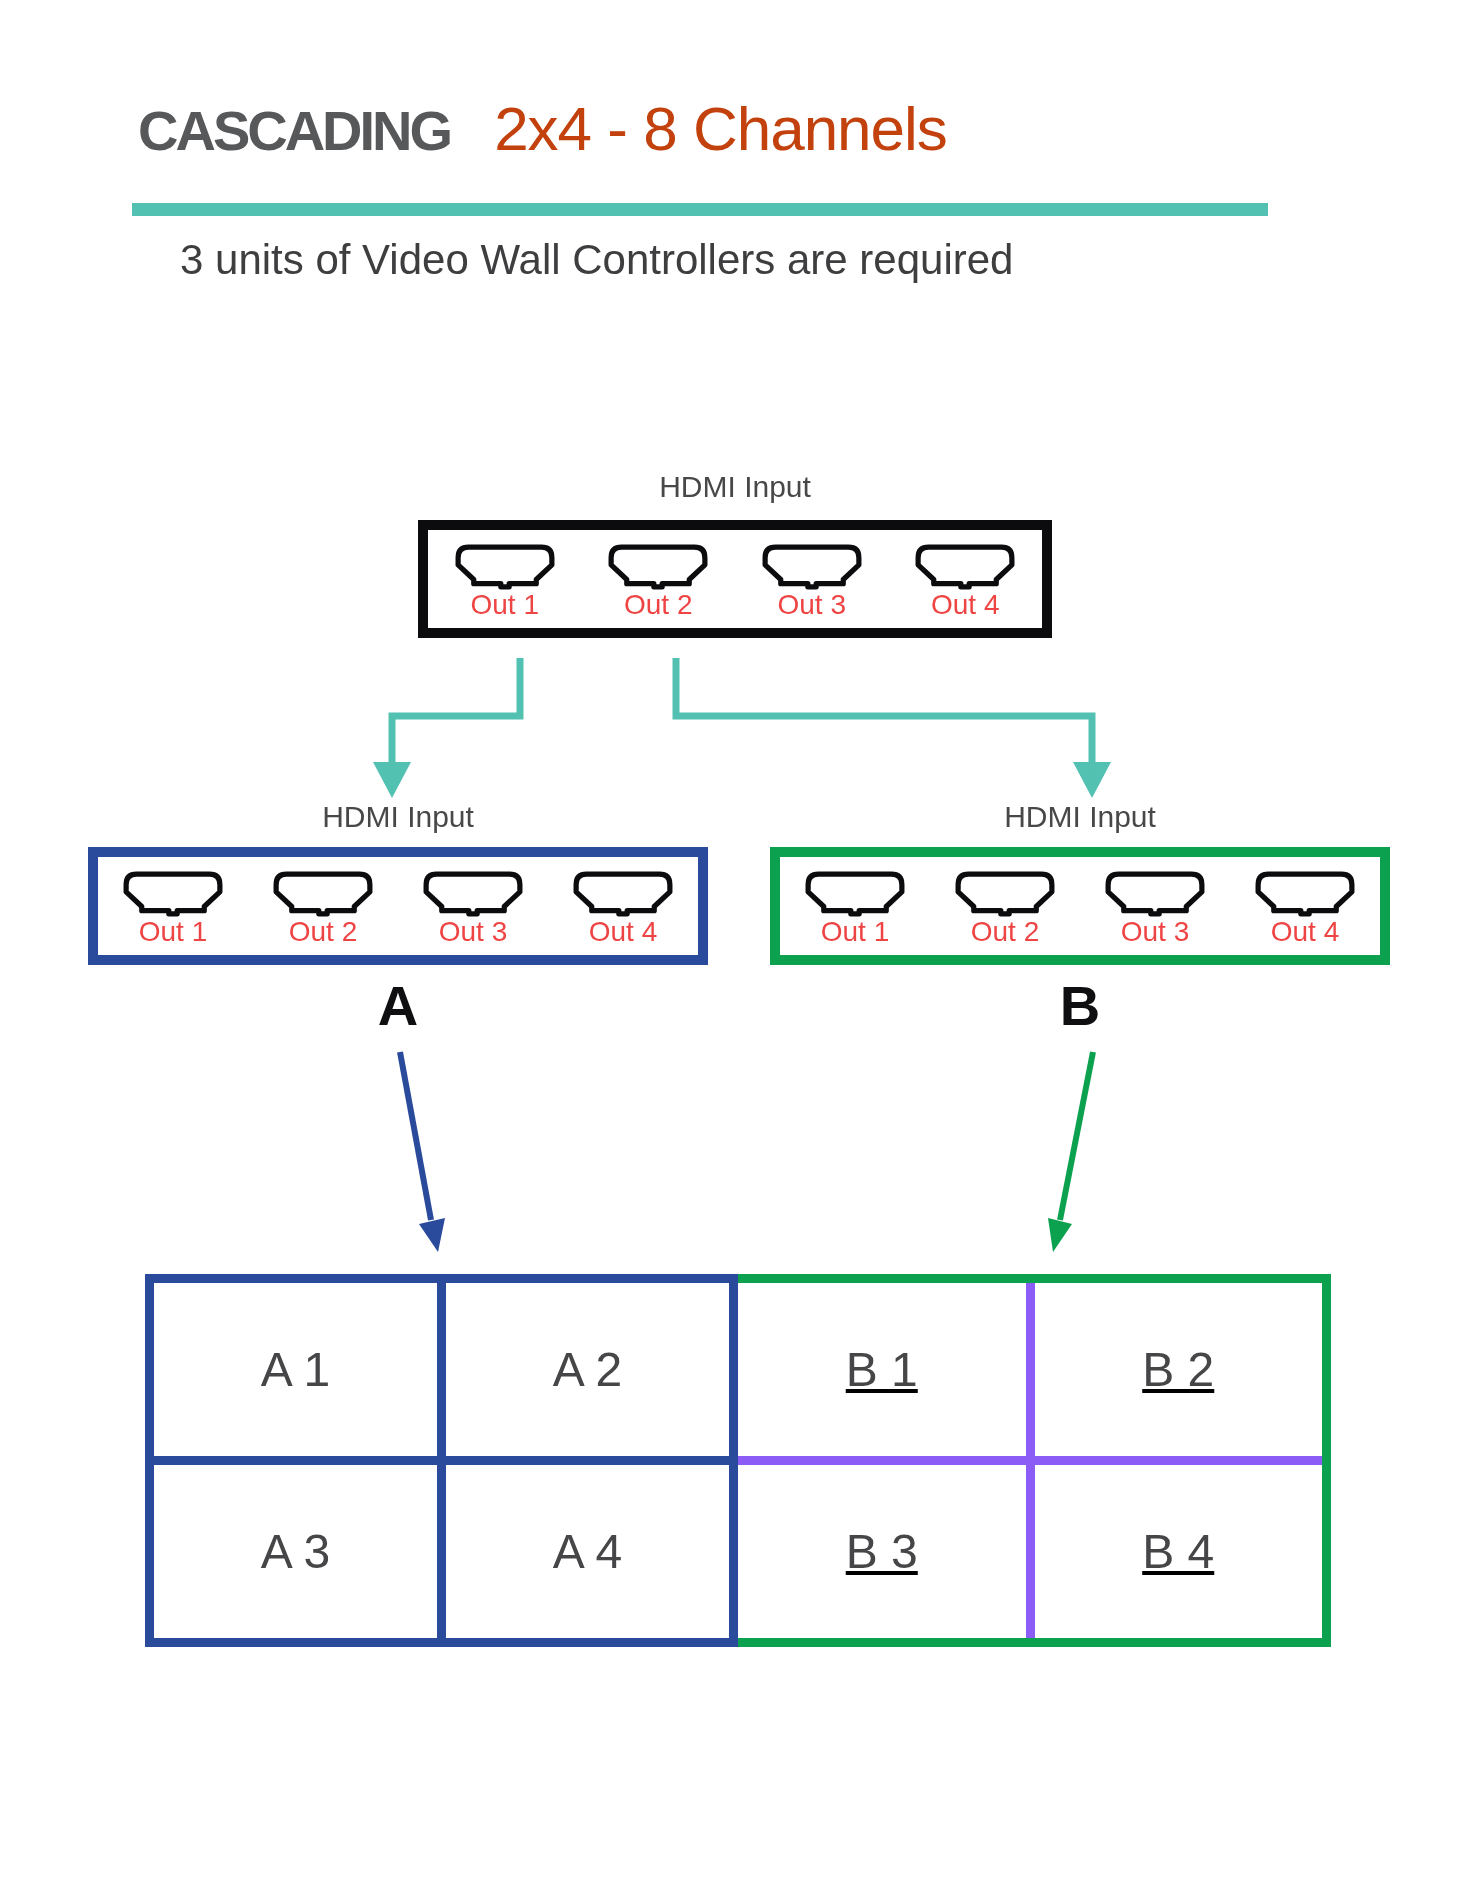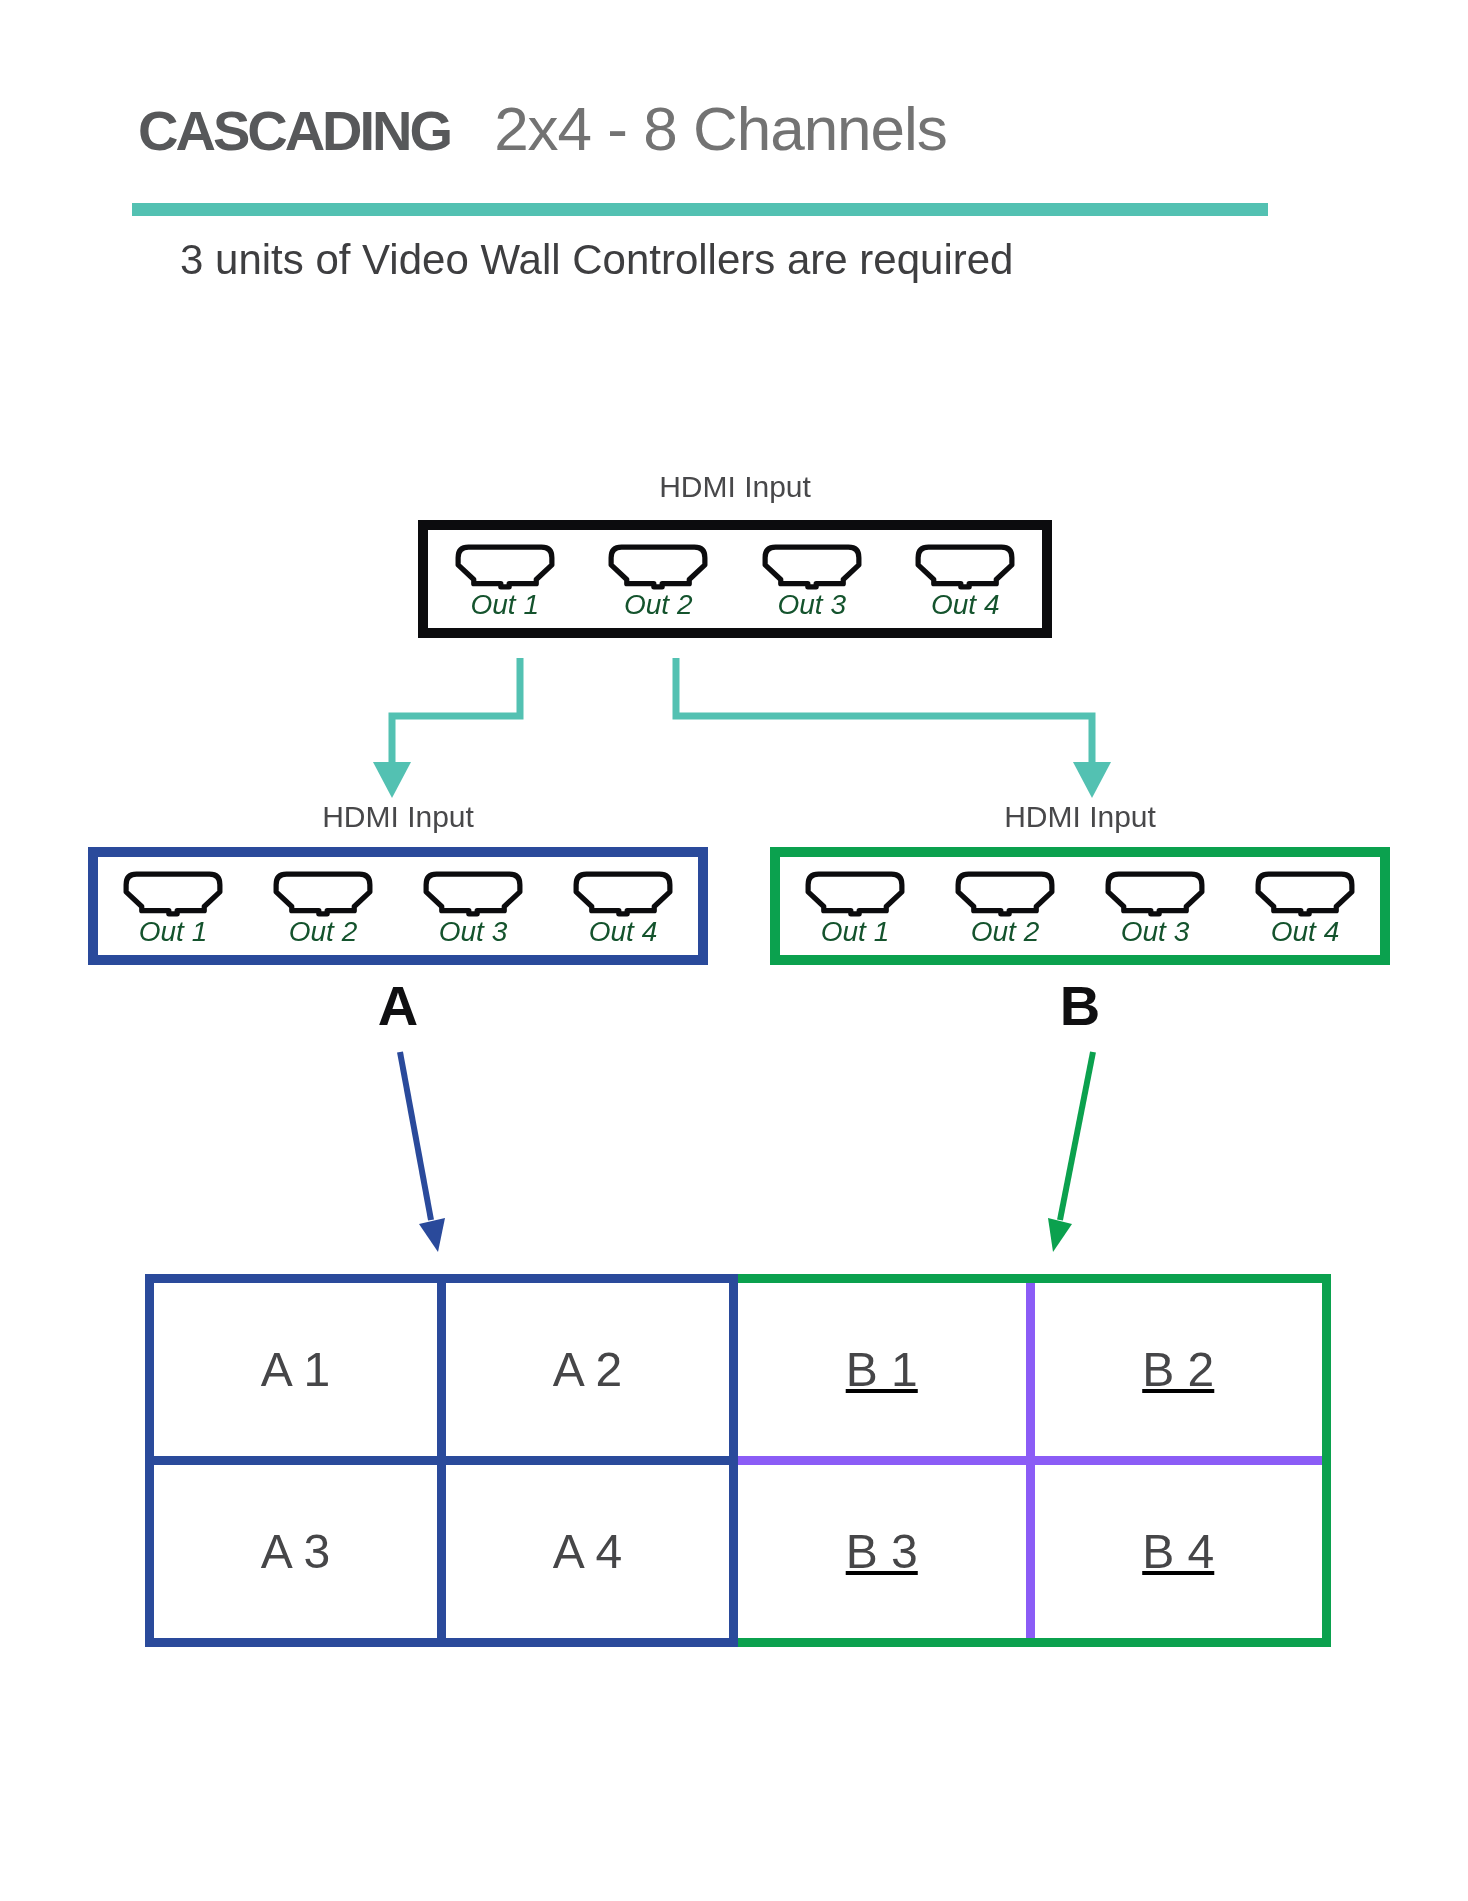--- a/index.html
+++ b/index.html
@@ -3,37 +3,37 @@
 <meta charset="utf-8">
 <style>
   html,body{margin:0;padding:0;background:#ffffff;}
   .canvas{
     position:relative; width:1468px; height:1901px; background:#ffffff;
     font-family:"Liberation Sans", sans-serif; overflow:hidden;
   }
   
   .title-row{position:absolute; left:138px; top:98px; display:flex; align-items:baseline; white-space:nowrap;}
   .title-main{font-size:56px; font-weight:700; letter-spacing:-3px; color:#57585A; line-height:1;}
-  .title-accent{font-size:62px; font-weight:500; letter-spacing:-1px; color:#737373; margin-left:44px; line-height:1;}
+  .title-accent{font-size:62px; font-weight:500; letter-spacing:-1px; color:#c2410c; margin-left:44px; line-height:1;}
   .title-underline{position:absolute; left:132px; top:203px; width:1136px; height:13px; background:#53C1B2;}
   .subtitle{position:absolute; left:180px; top:236px; font-size:42px; color:#3E3E40; line-height:1.15; white-space:nowrap;}
 
   
   .hdmi-label{position:absolute; font-size:30px; color:#48484A; text-align:center;}
   .hdmi-label.top-box{left:418px; top:470px; width:634px;}
   .hdmi-label.left-box{left:88px;  top:800px; width:620px;}
   .hdmi-label.right-box{left:770px; top:800px; width:620px;}
 
   .controller{position:absolute; box-sizing:border-box; border:10px solid #0C0C0E; background:#ffffff; display:flex;}
   .controller-top{left:418px; top:520px; width:634px; height:118px; border-color:#0C0C0E;}
   .controller-left{left:88px;  top:847px; width:620px; height:118px; border-color:#2A4A9B;}
   .controller-right{left:770px; top:847px; width:620px; height:118px; border-color:#0BA14E;}
   .port-slot{flex:1; display:flex; flex-direction:column; align-items:center; justify-content:center; padding-top:4px;}
   .port-svg{display:block;}
-  .port-label{font-size:28px; color:#14532d; margin-top:1px; line-height:1;font-style:italic;}
+  .port-label{font-size:28px; color:#ef4444; margin-top:1px; line-height:1;}
 
   .controller-tag{position:absolute; font-size:56px; font-weight:700; color:#0F0F11; text-align:center; line-height:1;}
   .controller-tag.tag-a{left:88px;  top:978px; width:620px;}
   .controller-tag.tag-b{left:770px; top:978px; width:620px;}
 
   
   .connector-canvas{position:absolute; left:0; top:0; width:1468px; height:1901px; pointer-events:none;}
 
   
   .wall{position:absolute; left:145px; top:1274px; width:1186px; height:373px; display:flex;}

